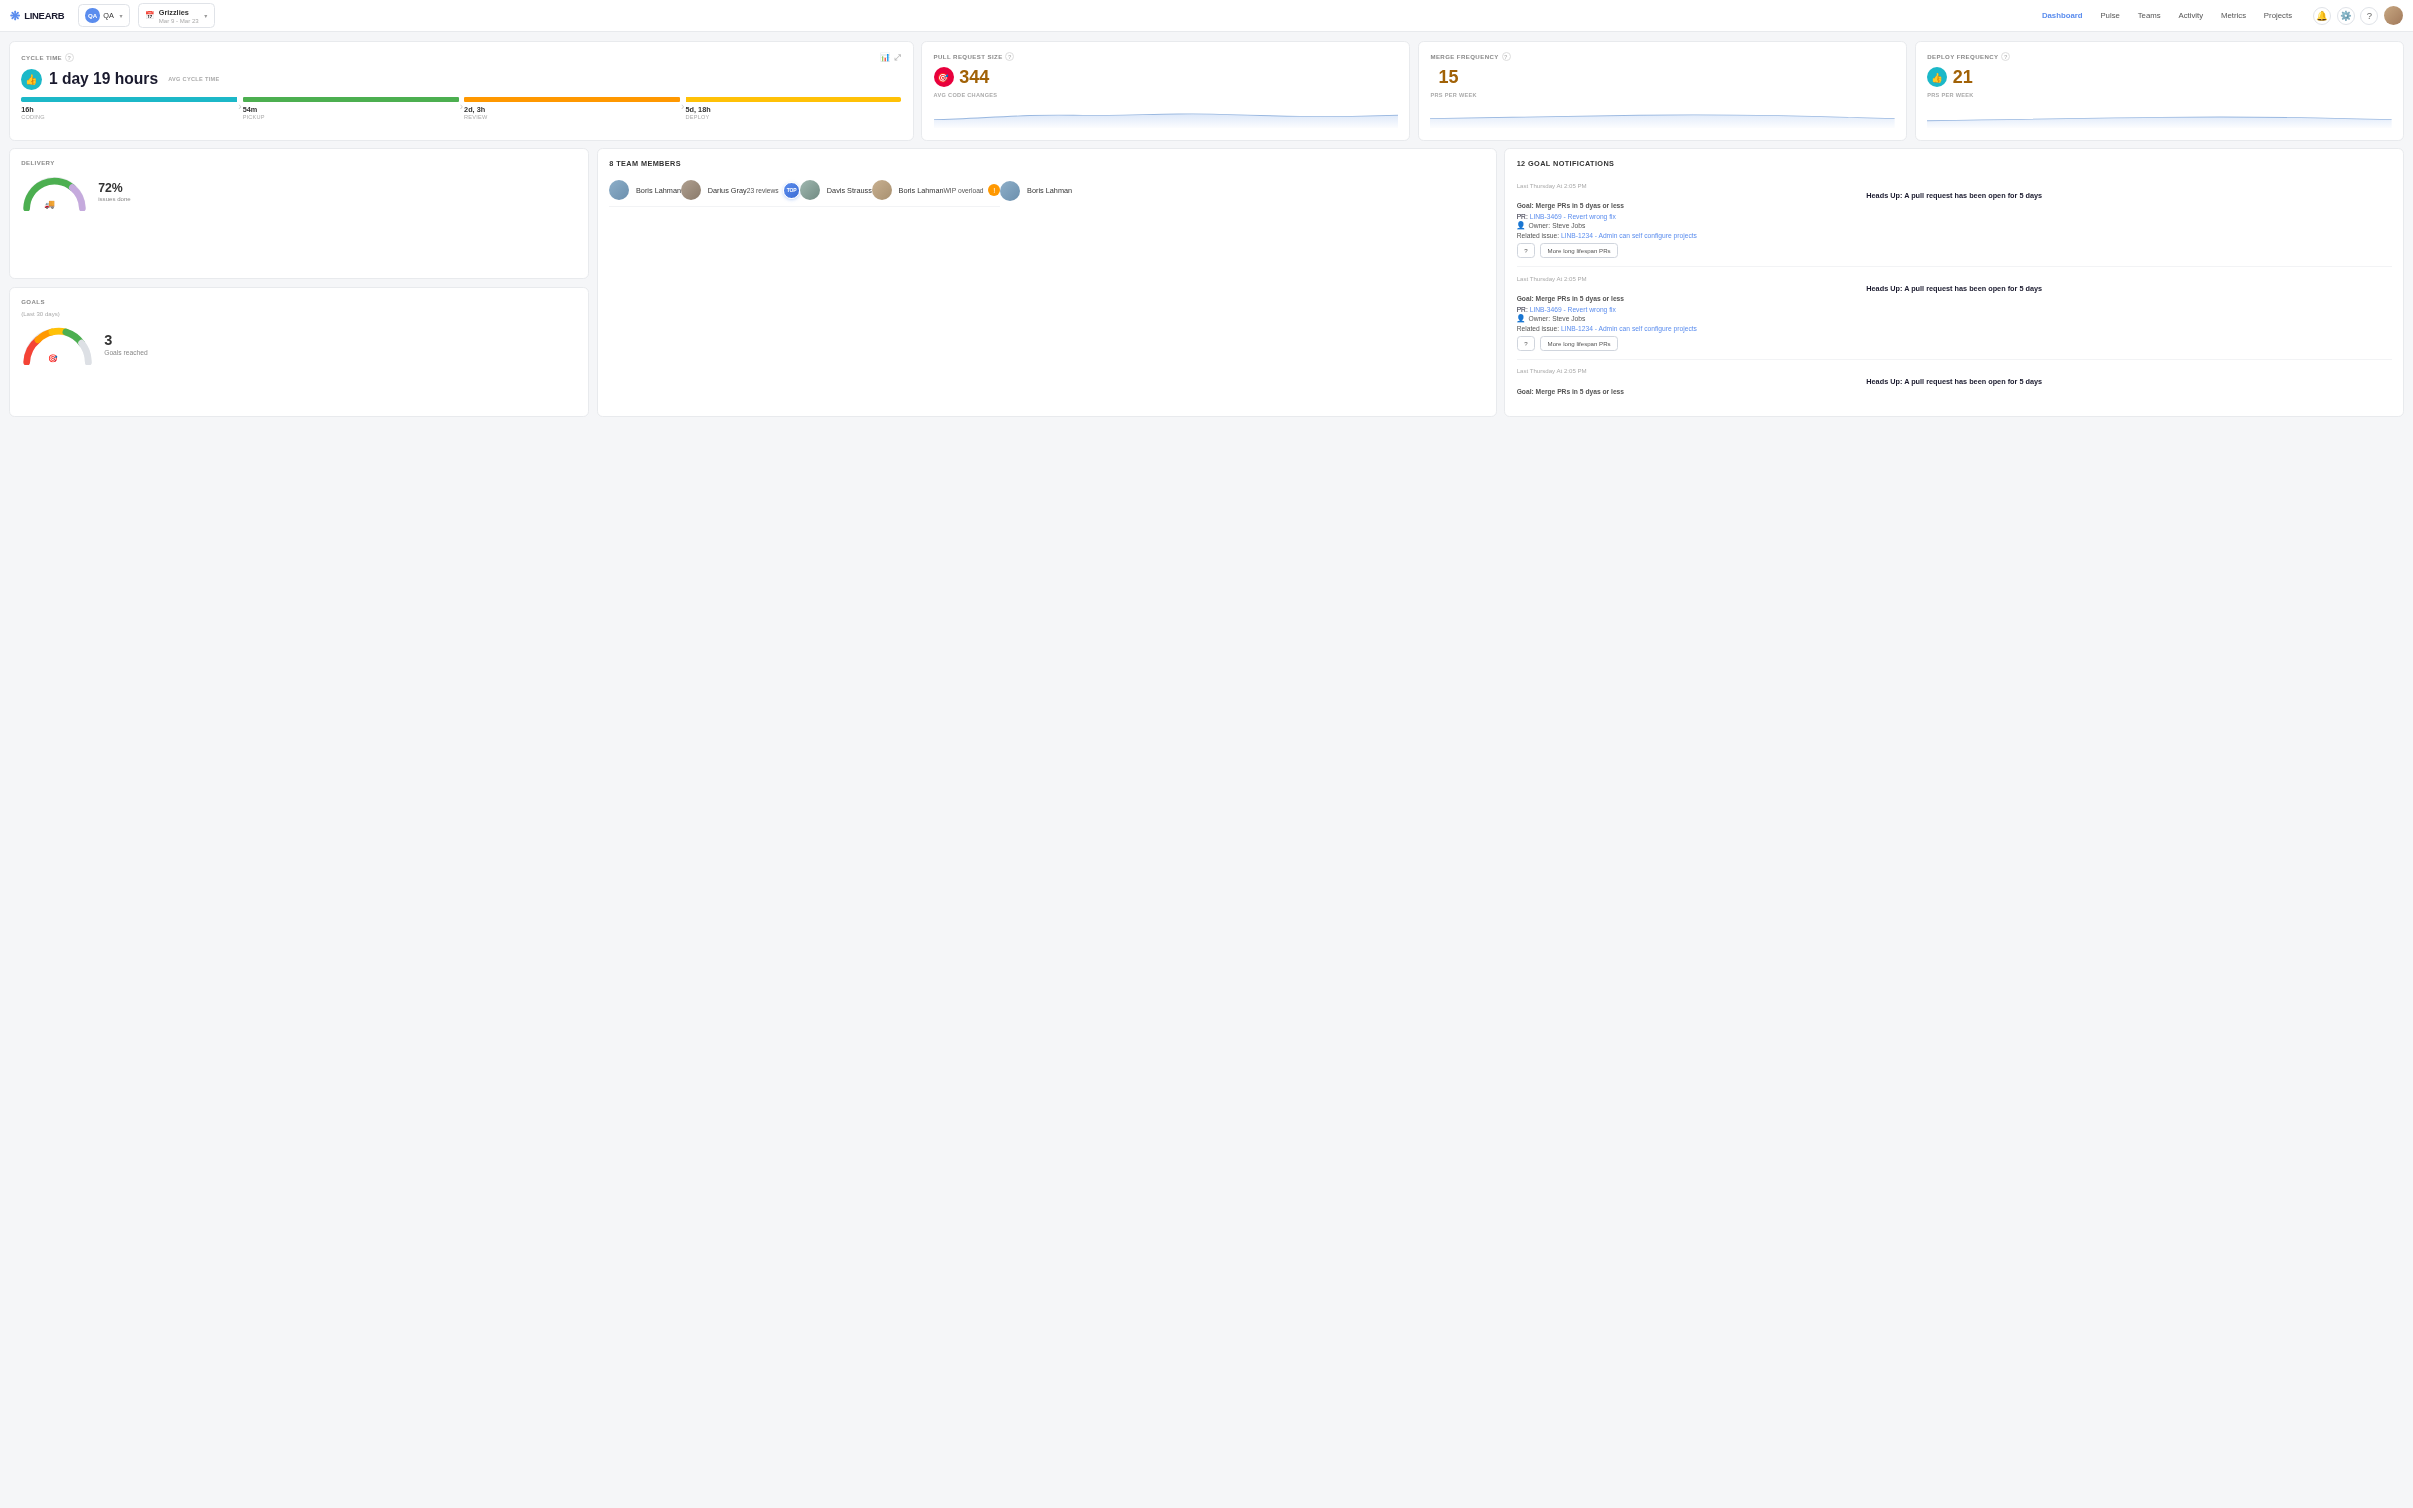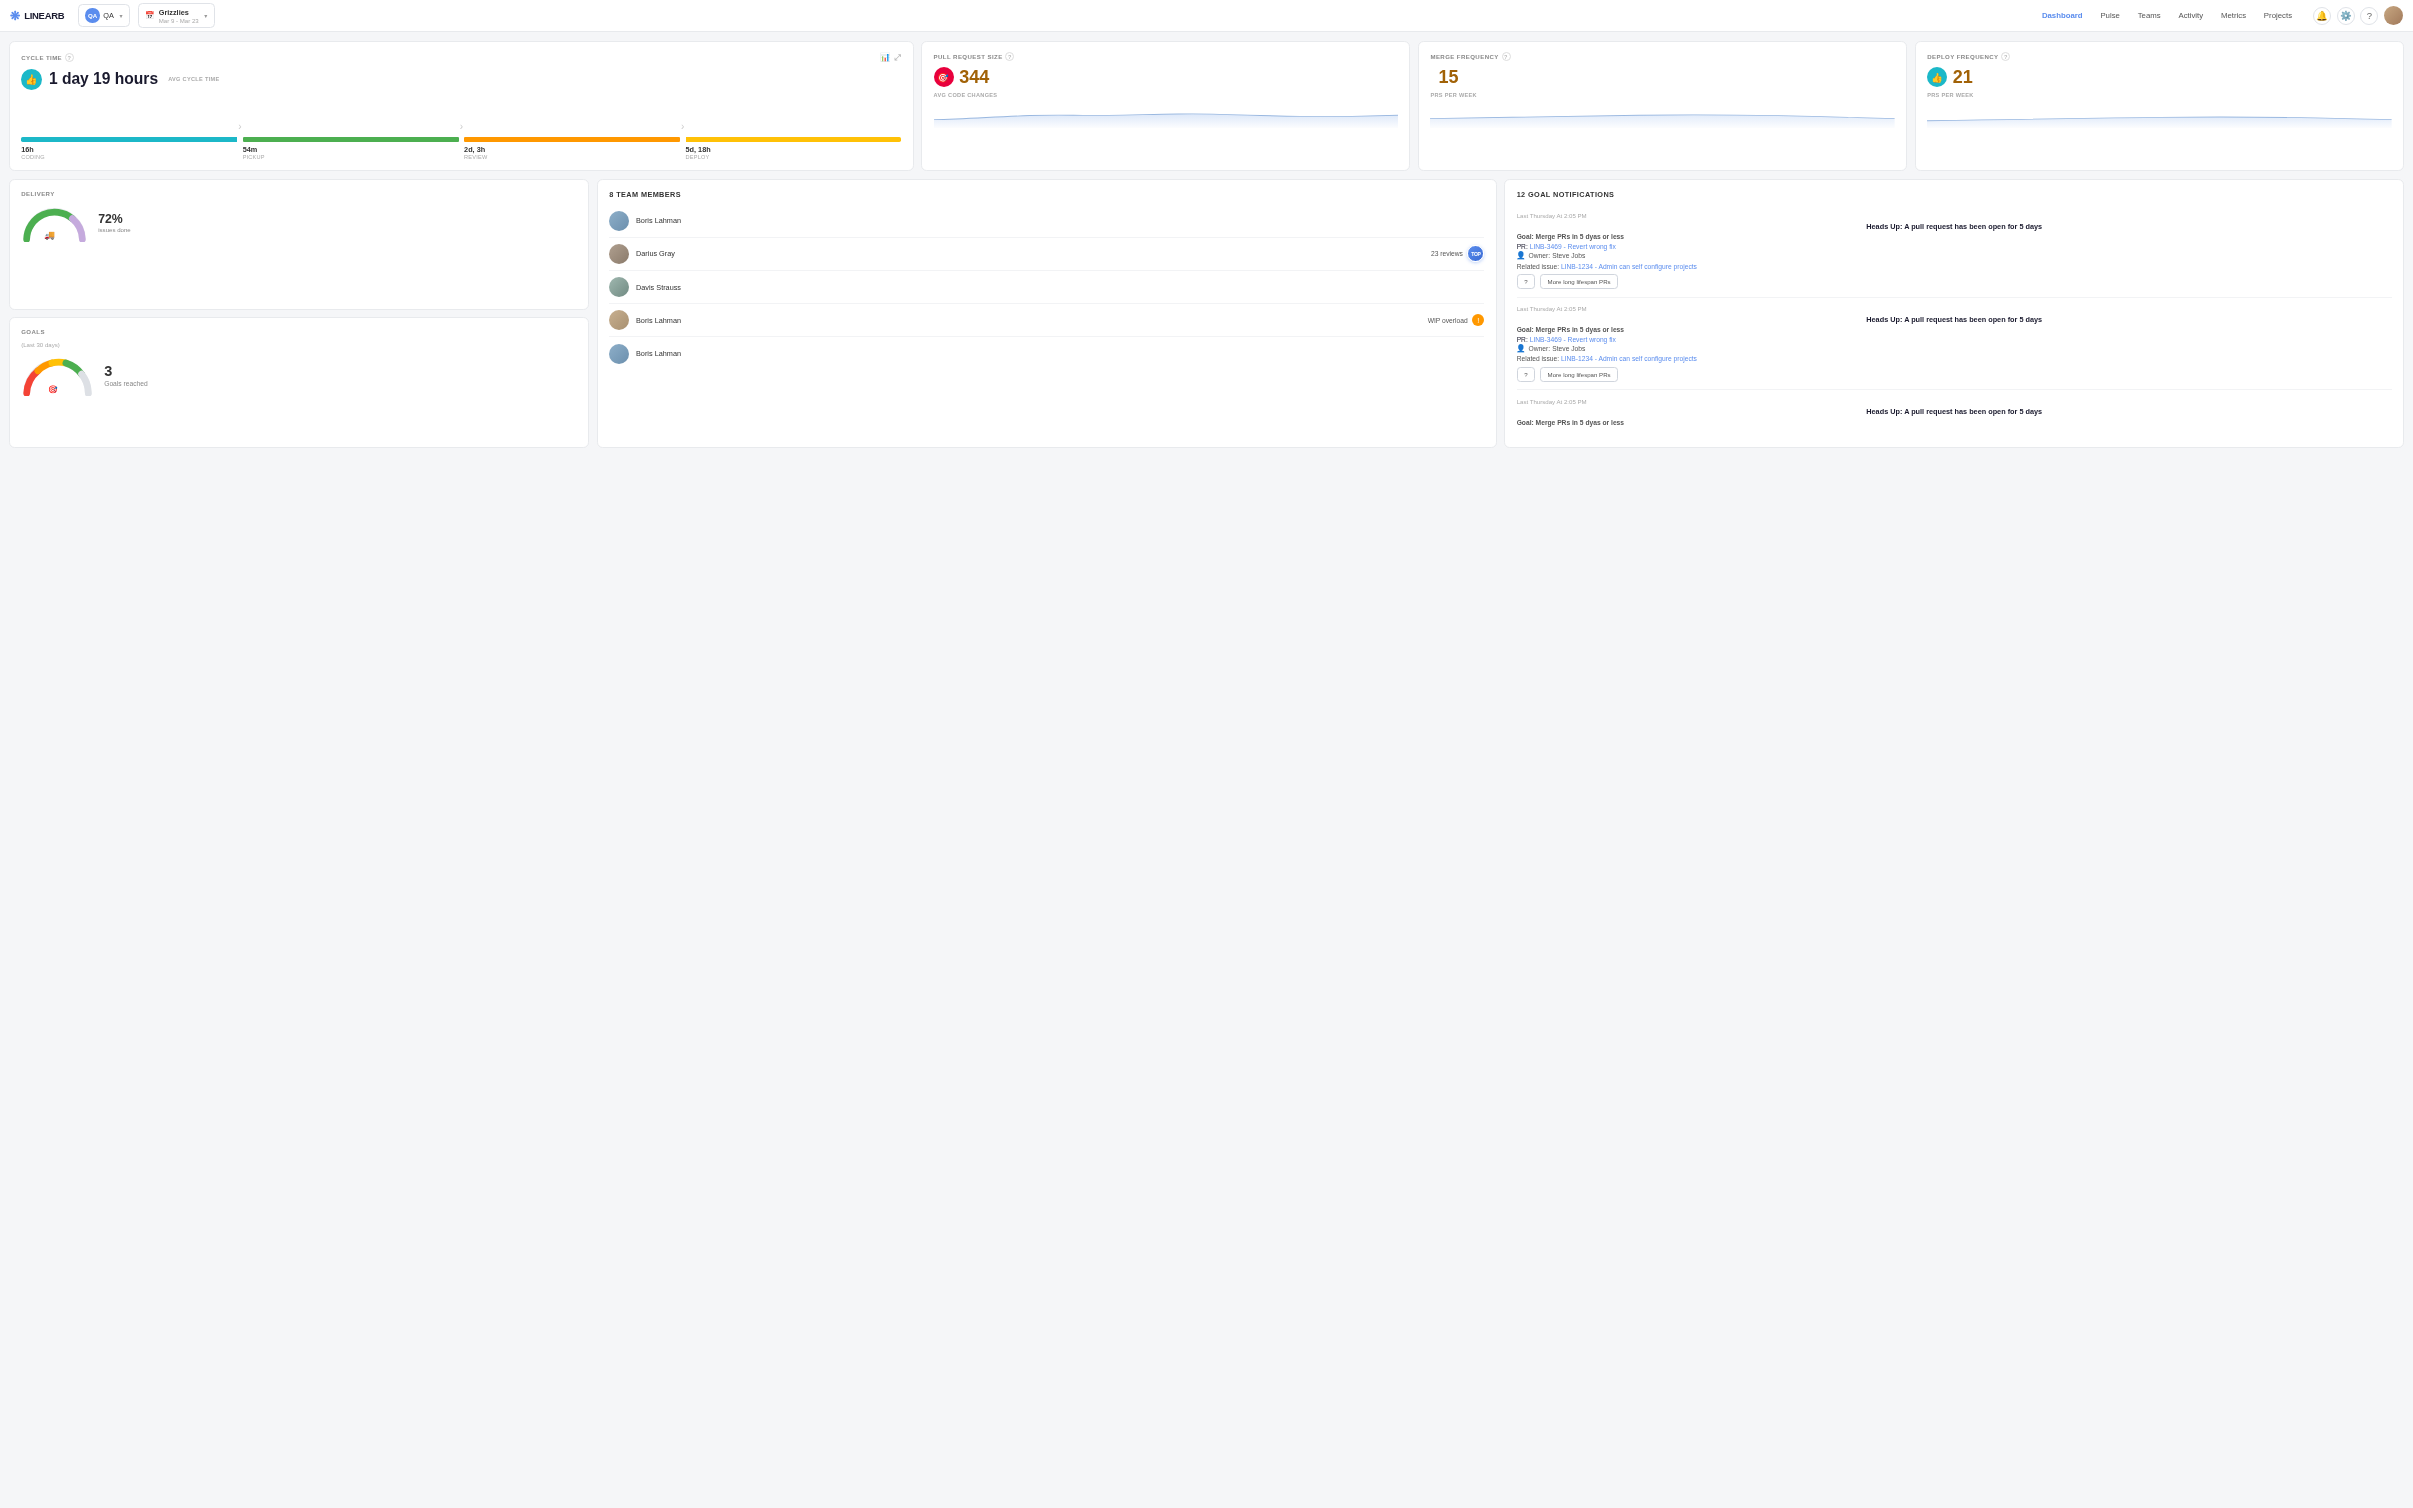--- a/index.html
+++ b/index.html
@@ -31,21 +31,21 @@
 
     
     .card-title { font-size: 6.1px; font-weight: 700; letter-spacing: 0.4px; color: #888; text-transform: uppercase; margin-bottom: 5.6px; display: flex; align-items: center; gap: 2.8px; }
     .card-title-actions { margin-left: auto; display: flex; gap: 3.4px; }
     .icon-action { color: #bbb; cursor: pointer; font-size: 8.4px; }
     .cycle-main { display: flex; align-items: center; gap: 6.7px; margin-bottom: 7.8px; }
     .cycle-icon { width: 21px; height: 21px; border-radius: 50%; background: #1cb8c8; display: flex; align-items: center; justify-content: center; color: #fff; font-size: 10px; }
     .cycle-time { font-size: 15.6px; font-weight: 700; color: #1a1a2e; }
     .cycle-label { font-size: 5.6px; color: #aaa; text-transform: uppercase; letter-spacing: 0.3px; margin-left: 3.4px; font-weight: 600; }
     .cycle-bars { display: flex; gap: 0; }
-    .cycle-segment { flex: 1; margin-top: 40px; }
+    .cycle-segment { flex: 1; }
     .bar-track { height: 4.5px; border-radius: 1.1px; margin-bottom: 3.4px; }
     .bar-cyan { background: #1cb8c8; border-radius: 1.7px 0 0 1.7px; }
     .bar-green { background: #4caf50; }
     .bar-orange { background: #ff9800; }
     .bar-amber { background: #ffc107; border-radius: 0 1.7px 1.7px 0; }
     .bar-value { font-size: 7.3px; font-weight: 700; color: #333; }
     .bar-sub { font-size: 5.6px; color: #aaa; text-transform: uppercase; letter-spacing: 0.2px; }
     .chevron-sep { color: #ccc; font-size: 10px; display: flex; align-items: center; padding: 0 1.1px; margin-top: -4.5px; }
 
     
@@ -70,21 +70,21 @@
     .delivery-sub { font-size: 6.1px; color: #888; }
 
     
     .goals-gauge-wrap { position: relative; width: 73px; height: 42px; }
     .goals-gauge-svg { width: 73px; height: 42px; }
     .goals-right { display: flex; flex-direction: column; justify-content: center; gap: 1.1px; }
     .goals-num { font-size: 14.5px; font-weight: 700; color: #333; }
     .goals-sub { font-size: 6.7px; color: #888; }
 
     
-    .member-list { display: flex; flex-direction: column; }
+    .member-list { display: flex; flex-direction: row; }
     .member-row { display: flex; align-items: center; padding: 6.1px 0; border-bottom: 0.6px solid #f2f3f5; }
     .member-row:last-child { border-bottom: none; }
     .member-avatar { width: 20px; height: 20px; border-radius: 50%; margin-right: 6.7px; overflow: hidden; flex-shrink: 0; }
     .member-name { font-size: 7.3px; color: #333; font-weight: 500; flex: 1; }
     .member-badge { display: flex; align-items: center; gap: 4.5px; }
     .badge-text { font-size: 6.7px; color: #555; }
     .top-badge { width: 17px; height: 17px; border-radius: 50%; background: linear-gradient(135deg, #5b8dee, #3a6bd4); display: flex; align-items: center; justify-content: center; color: #fff; font-size: 5px; font-weight: 800; letter-spacing: -0.2px; border: 1.1px solid #fff; box-shadow: 0 1.1px 3.4px rgba(91,141,238,0.4); }
     .wip-badge { width: 12.3px; height: 12.3px; border-radius: 50%; background: #ff9800; display: flex; align-items: center; justify-content: center; color: #fff; font-size: 7.3px; }
     .burnout-badge { font-size: 10px; }
 

